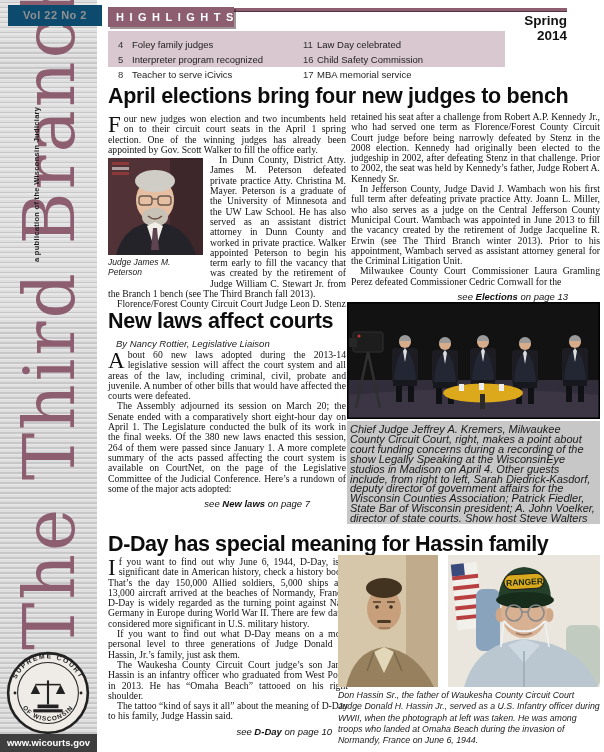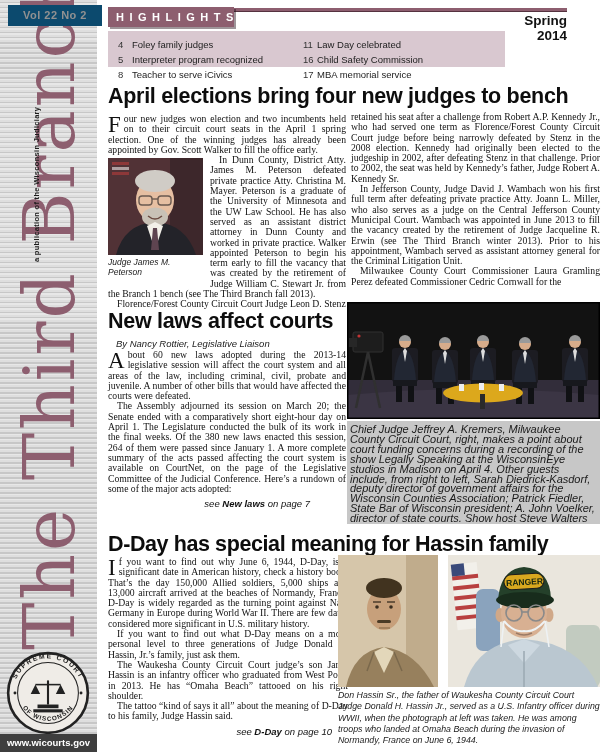--- a/index.html
+++ b/index.html
@@ -153,20 +153,21 @@
       <figcaption class="photo-caption">Judge James M. Peterson</figcaption>
     </figure>
     <p class="ind">In Dunn County, District Atty. James M. Peterson defeated private practice Atty. Christina M. Mayer. Peterson is a graduate of the University of Minnesota and the UW Law School. He has also served as an assistant district attorney in Dunn County and worked in private practice. Walker appointed Peterson to begin his term early to fill the vacancy that was created by the retirement of Judge William C. Stewart Jr. from the Branch 1 bench (see The Third Branch fall 2013).</p>
     <p class="ind">Florence/Forest County Circuit Court Judge Leon D. Stenz</p>
   </div>
 
   <div class="col elections-right">
     <p>retained his seat after a challenge from Robert A.P. Kennedy Jr., who had served one term as Florence/Forest County Circuit Court judge before being narrowly defeated by Stenz in the 2008 election. Kennedy had originally been elected to the judgeship in 2002, after defeating Stenz in that challenge. Prior to 2002, the seat was held by Kennedy’s father, Judge Robert A. Kennedy Sr.</p>
     <p class="ind">In Jefferson County, Judge David J. Wambach won his first full term after defeating private practice Atty. Joann L. Miller, who also serves as a judge on the Central Jefferson County Municipal Court. Wambach was appointed in June 2013 to fill the vacancy created by the retirement of Judge Jacqueline R. Erwin (see The Third Branch winter 2013). Prior to his appointment, Wambach served as assistant attorney general for the Criminal Litigation Unit.</p>
     <p class="ind">Milwaukee County Court Commissioner Laura Gramling Perez defeated Commissioner Cedric Cornwall for the</p>
+    <p class="jump j-elections"><span>see </span><b>Elections</b><span> on page 13</span></p>
   </div>
 
   <figure class="panel-figure">
     <svg width="253" height="117" viewBox="0 0 253 117">
       <rect width="253" height="117" fill="#121212"></rect>
       <rect y="78" width="253" height="39" fill="#322d3a"></rect>
       <path d="M0,93 Q126,81 253,93 L253,117 L0,117 Z" fill="#3b3544"></path>
       <defs>
         <g id="person">
           <rect x="-13" y="6" width="26" height="34" rx="3" fill="#1c1c22"></rect>

